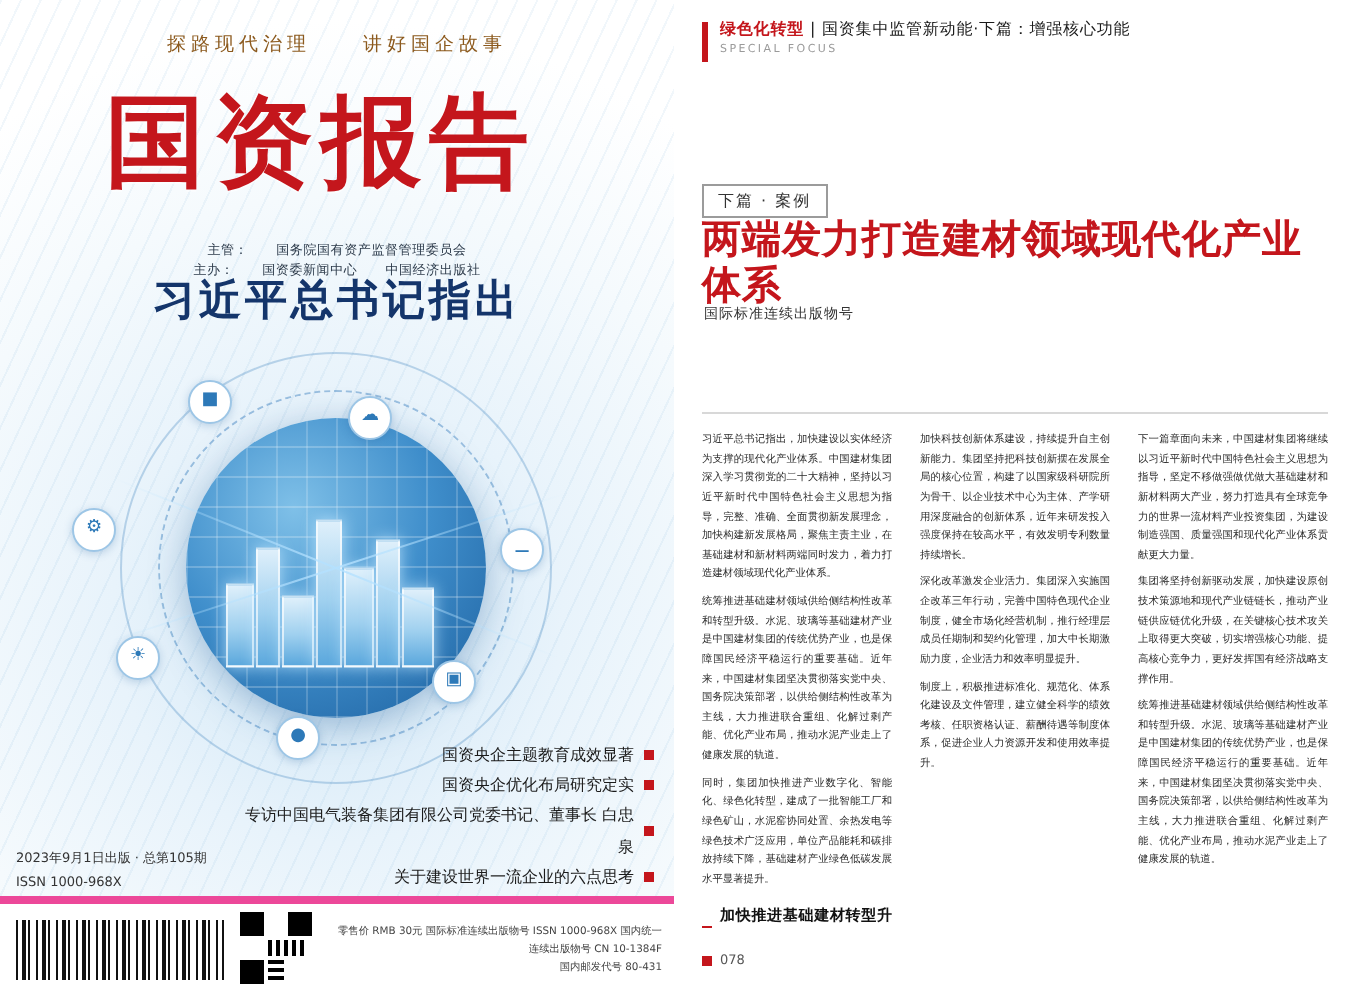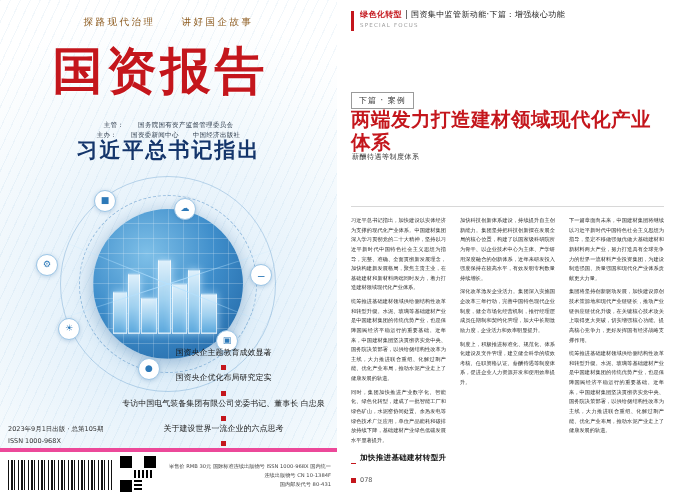--- a/index.html
+++ b/index.html
@@ -180,21 +180,20 @@
     text-align: right;
     font-size: 8px;
     color: #1b1b1b;
     line-height: 1.9;
   }
   .cover-bullets div {
     display: flex;
     align-items: center;
     justify-content: flex-end;
     gap: 5px;
-    flex-direction: column;
   }
   .sq {
     display: inline-block;
     width: 5px; height: 5px;
     background: #c4161c;
     flex: none;
   }
 
   .cover-footer {
     position: absolute;
@@ -476,21 +475,21 @@
         </div>
         <div class="rh-en">SPECIAL FOCUS</div>
       </div>
     </div>
 
     <div style="position:absolute;top:88px;left:14px;">
       <span class="tag">下篇 · 案例</span>
     </div>
 
     <div class="headline">两端发力打造建材领域现代化产业体系</div>
-    <div class="byline">薪酬待遇等制度体系</div>
+    <div class="byline">国际标准连续出版物号</div>
     <div class="hr-thin"></div>
 
     <div class="cols">
       <div class="col">
         <p>习近平总书记指出，加快建设以实体经济为支撑的现代化产业体系。中国建材集团深入学习贯彻党的二十大精神，坚持以习近平新时代中国特色社会主义思想为指导，完整、准确、全面贯彻新发展理念，加快构建新发展格局，聚焦主责主业，在基础建材和新材料两端同时发力，着力打造建材领域现代化产业体系。</p>
         <p>统筹推进基础建材领域供给侧结构性改革和转型升级。水泥、玻璃等基础建材产业是中国建材集团的传统优势产业，也是保障国民经济平稳运行的重要基础。近年来，中国建材集团坚决贯彻落实党中央、国务院决策部署，以供给侧结构性改革为主线，大力推进联合重组、化解过剩产能、优化产业布局，推动水泥产业走上了健康发展的轨道。</p>
         <p>同时，集团加快推进产业数字化、智能化、绿色化转型，建成了一批智能工厂和绿色矿山，水泥窑协同处置、余热发电等绿色技术广泛应用，单位产品能耗和碳排放持续下降，基础建材产业绿色低碳发展水平显著提升。</p>
         <div class="subhead">
           <span class="sq"></span>
           <span>加快推进基础建材转型升级</span>

